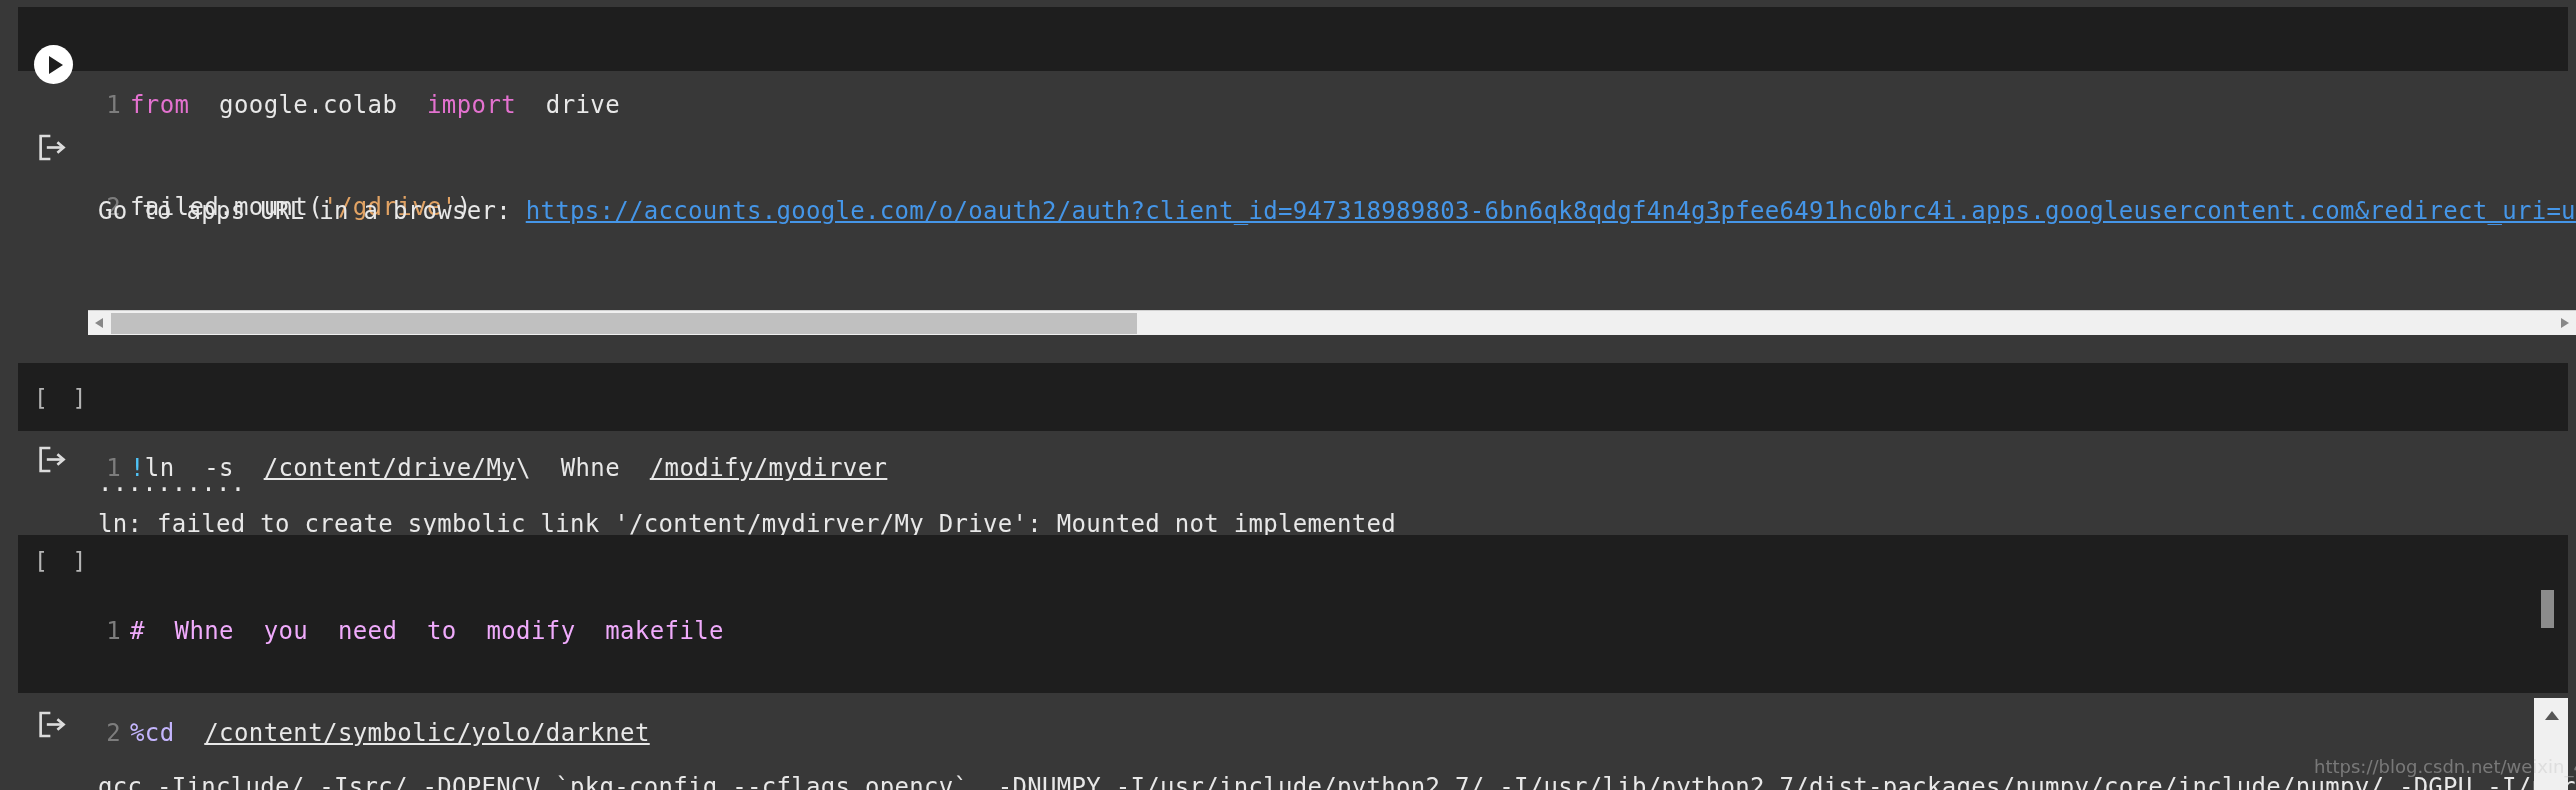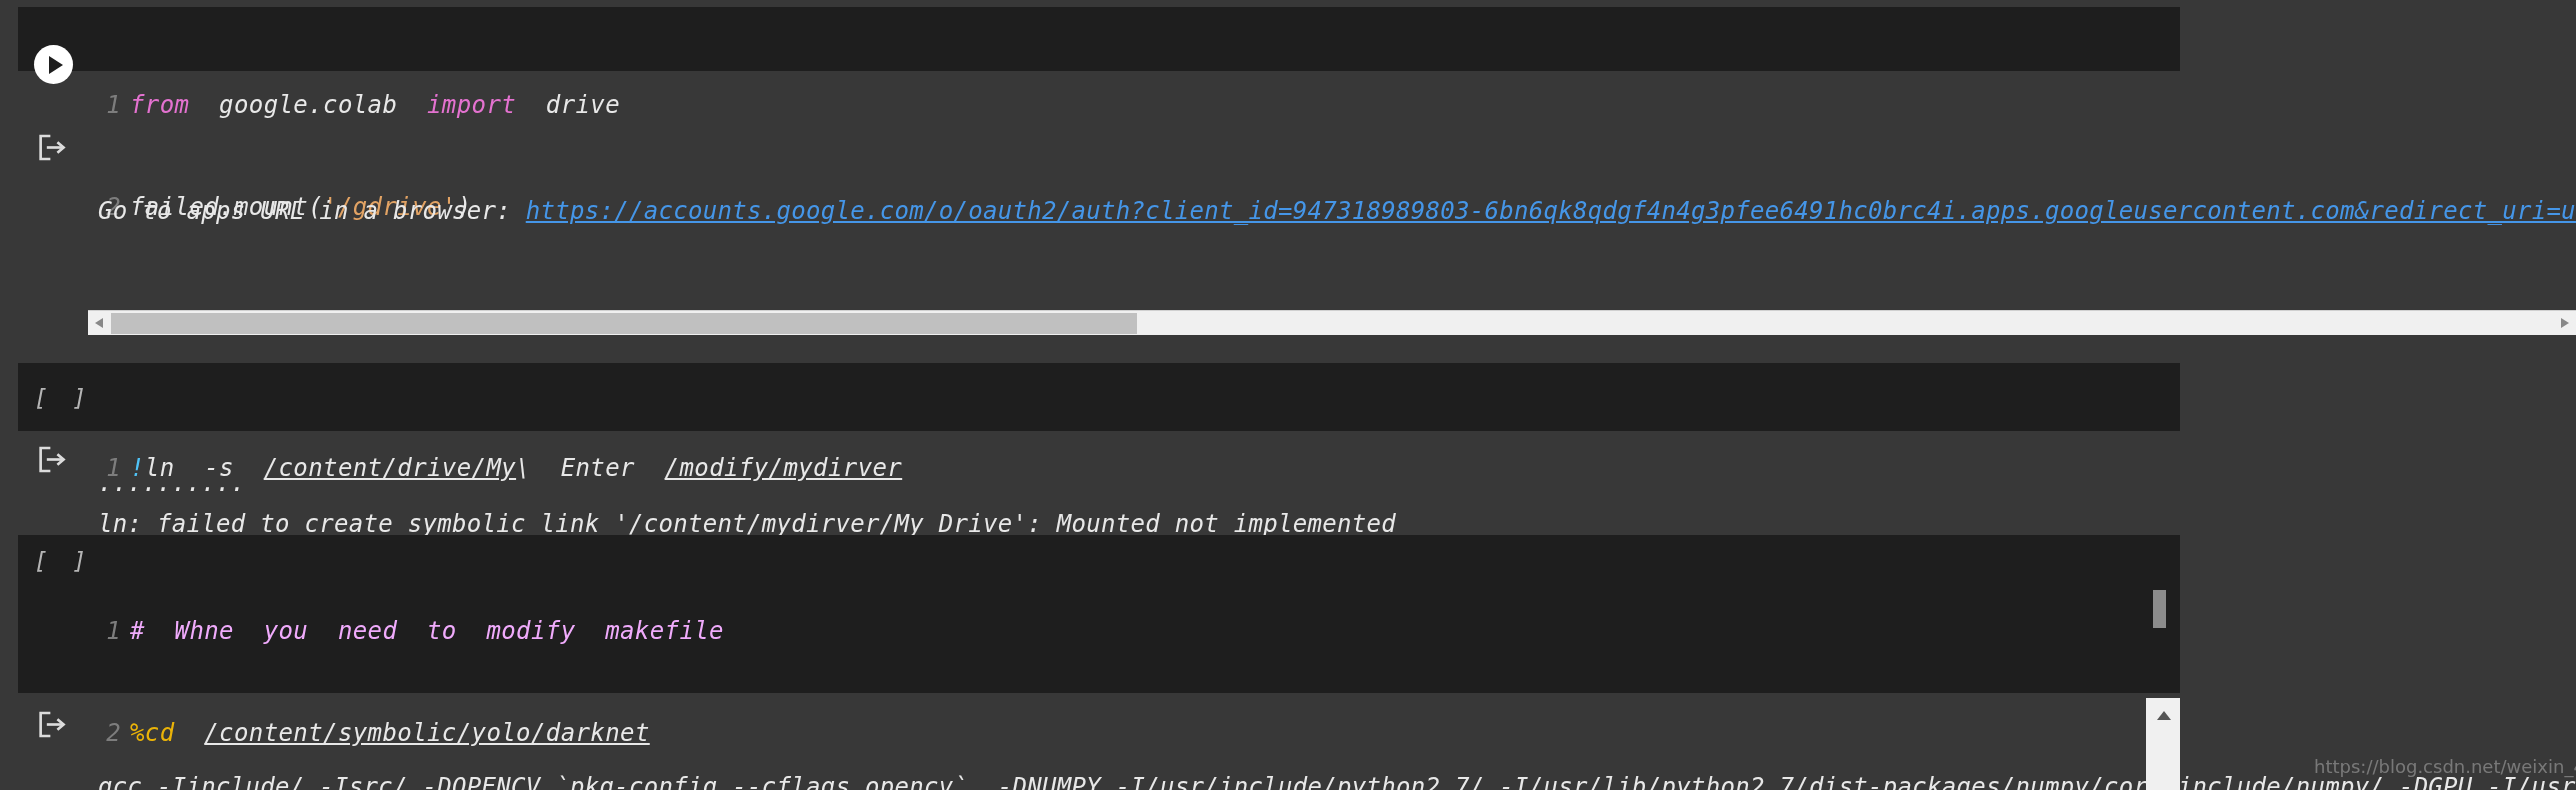--- a/index.html
+++ b/index.html
@@ -18,23 +18,22 @@
     position: relative;
     width: 2576px;
     height: 790px;
     background: #383838;
   }
 
   
   .cell {
     position: absolute;
     left: 0;
-    width: 2180px;
+    width: 2568px;
     box-sizing: border-box;
-    font-style: italic;
   }
   .code-cell .body {
     position: absolute;
     left: 18px;
     right: 0;
     top: 0;
     bottom: 0;
     background: #1e1e1e;
   }
 
@@ -88,21 +87,21 @@
     letter-spacing: 0.4px;
   }
   .ln {
     display: inline-block;
     width: 23px;
     text-align: right;
     color: #7d7d7d;
     margin-right: 9px;
   }
   .kw       { color: #e472d0; }
-  .magic    { color: #eab308; }
+  .magic    { color: #c4b5fd; }
   .bang     { color: #4fc3f7; }
   .str      { color: #e2a364; margin-top: 18px; }
   .comment  { color: #f0abfc; }
   .plain    { color: #e8e8e8; }
   .path-u   { color: #e8e8e8; text-decoration: underline; }
 
   
   .out-lines {
     position: absolute;
     left: 98px;
@@ -227,21 +226,21 @@
       <div class="arrow right">
           <i></i>
         </div>
     </div>
   </div>
 
   <div class="cell code-cell" style="top:363px;height:68px;">
     <div class="body"></div>
     <div class="exec-count" style="top:21.5px;">[ ]</div>
     <div class="code-lines" style="top:19.7px;">
-      <div><span class="ln">1</span><span class="bang">!</span><span class="plain">ln  -s  </span><span class="path-u">/content/drive/My</span><span class="plain">\  Enter  </span><span class="path-u">/modify/mydirver</span></div>
+      <div><span class="ln">1</span><span class="bang">!</span><span class="plain">ln  -s  </span><span class="path-u">/content/drive/My</span><span class="plain">\  Whne  </span><span class="path-u">/modify/mydirver</span></div>
     </div>
   </div>
 
   <div class="cell" style="top:435px;height:81px;">
     <div class="out-icon" style="left:38px;top:10.7px;">
       <svg width="30" height="27" viewBox="0 0 34 30">
         <path d="M14 2 H3 V28 H14" fill="none" stroke="#dcdcdc" stroke-width="3"></path>
         <path d="M10 15 H28" fill="none" stroke="#dcdcdc" stroke-width="3"></path>
         <path d="M22 9 L29 15 L22 21" fill="none" stroke="#dcdcdc" stroke-width="3"></path>
       </svg>

